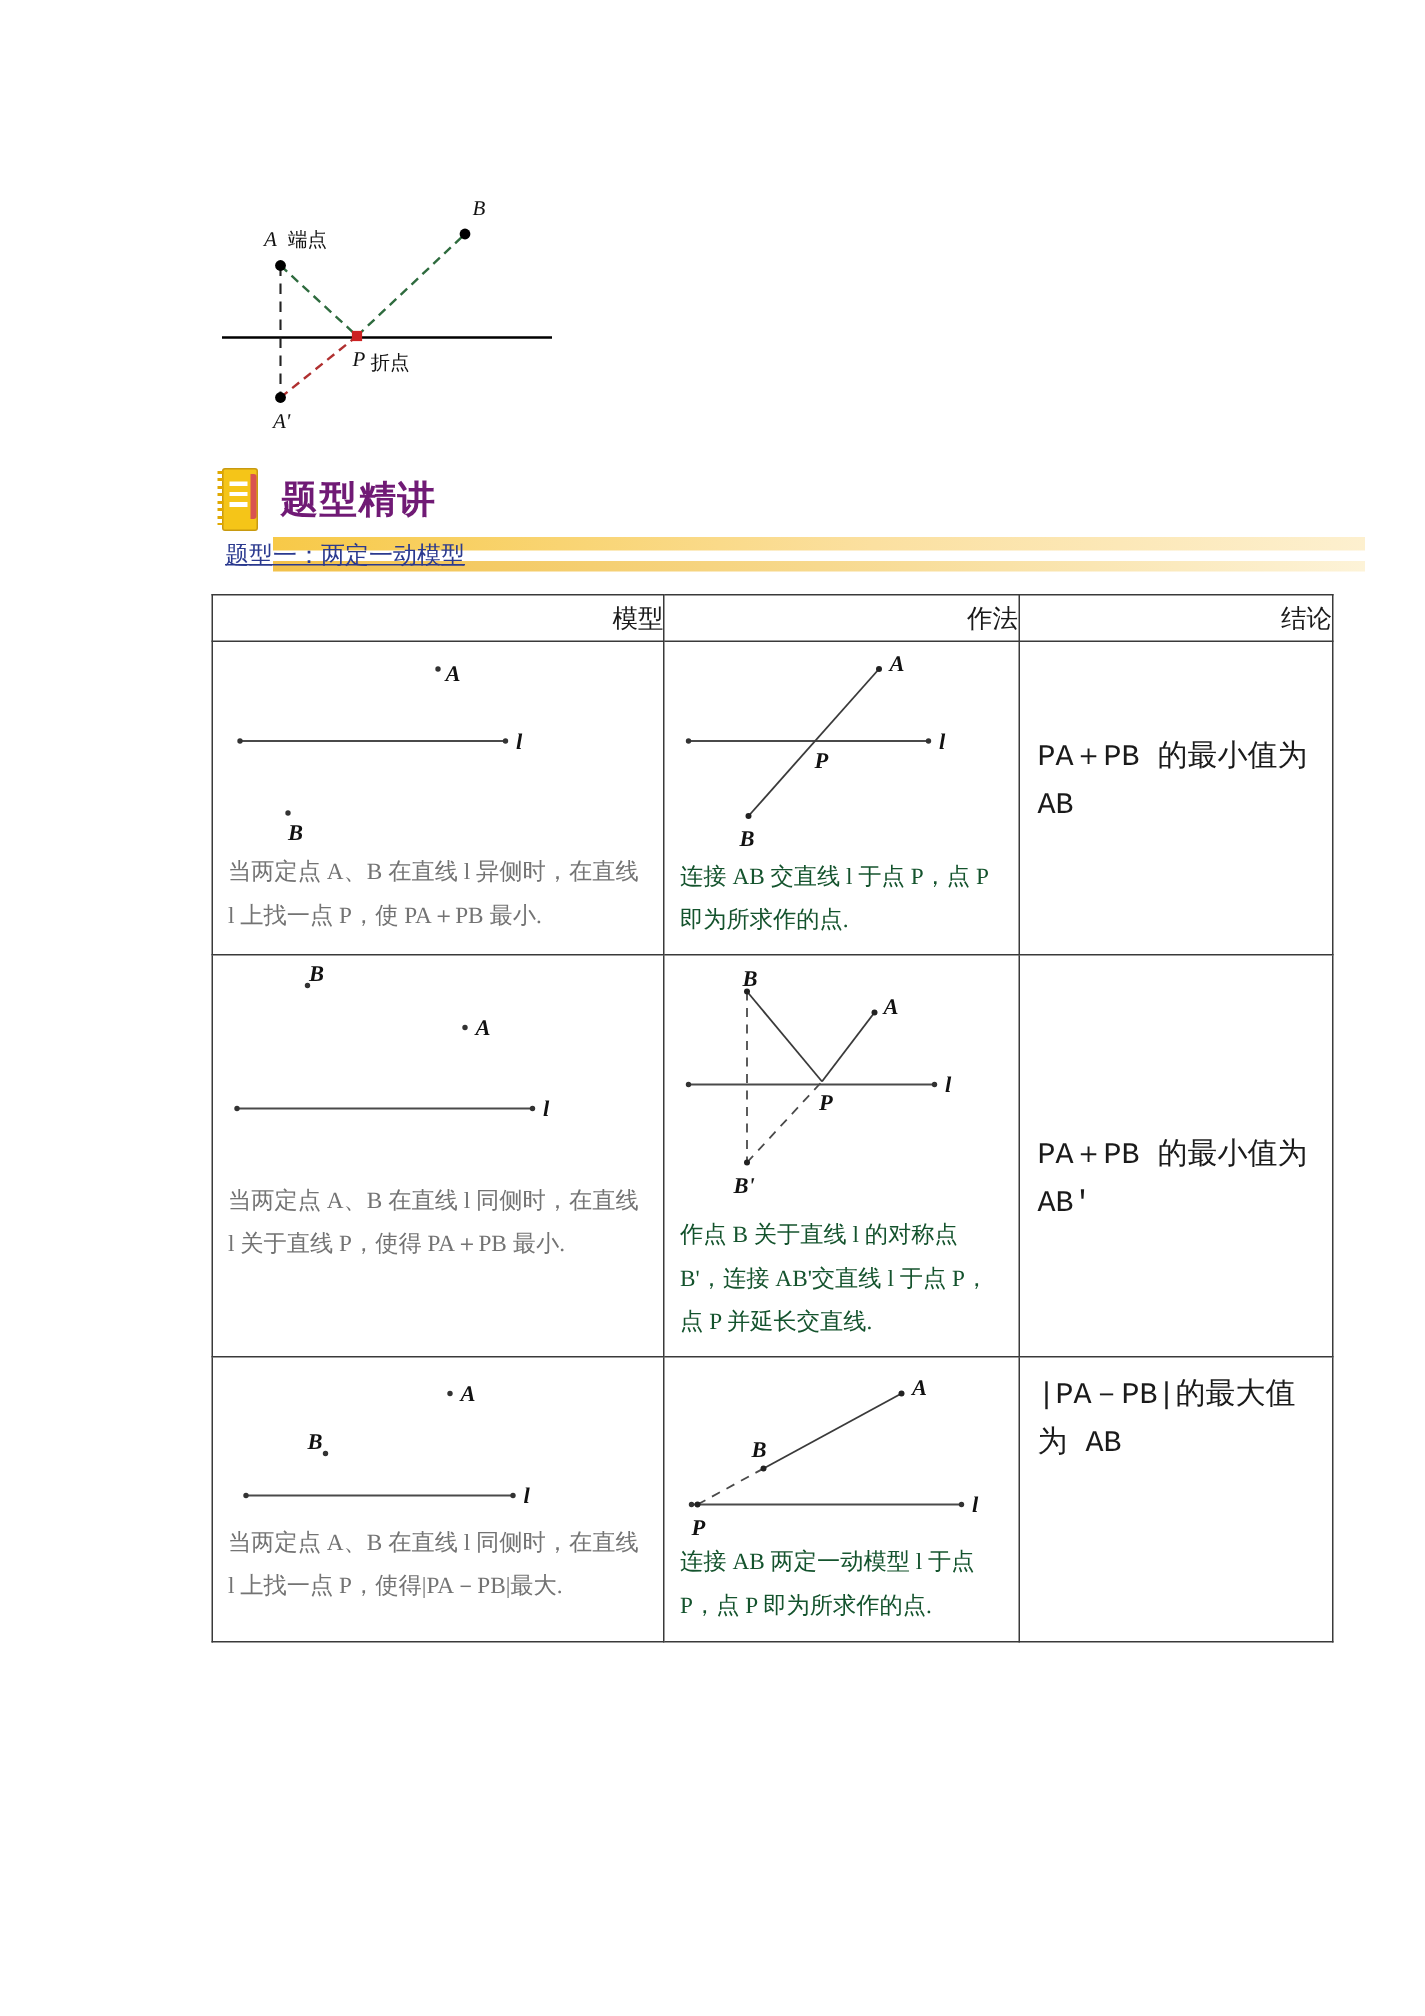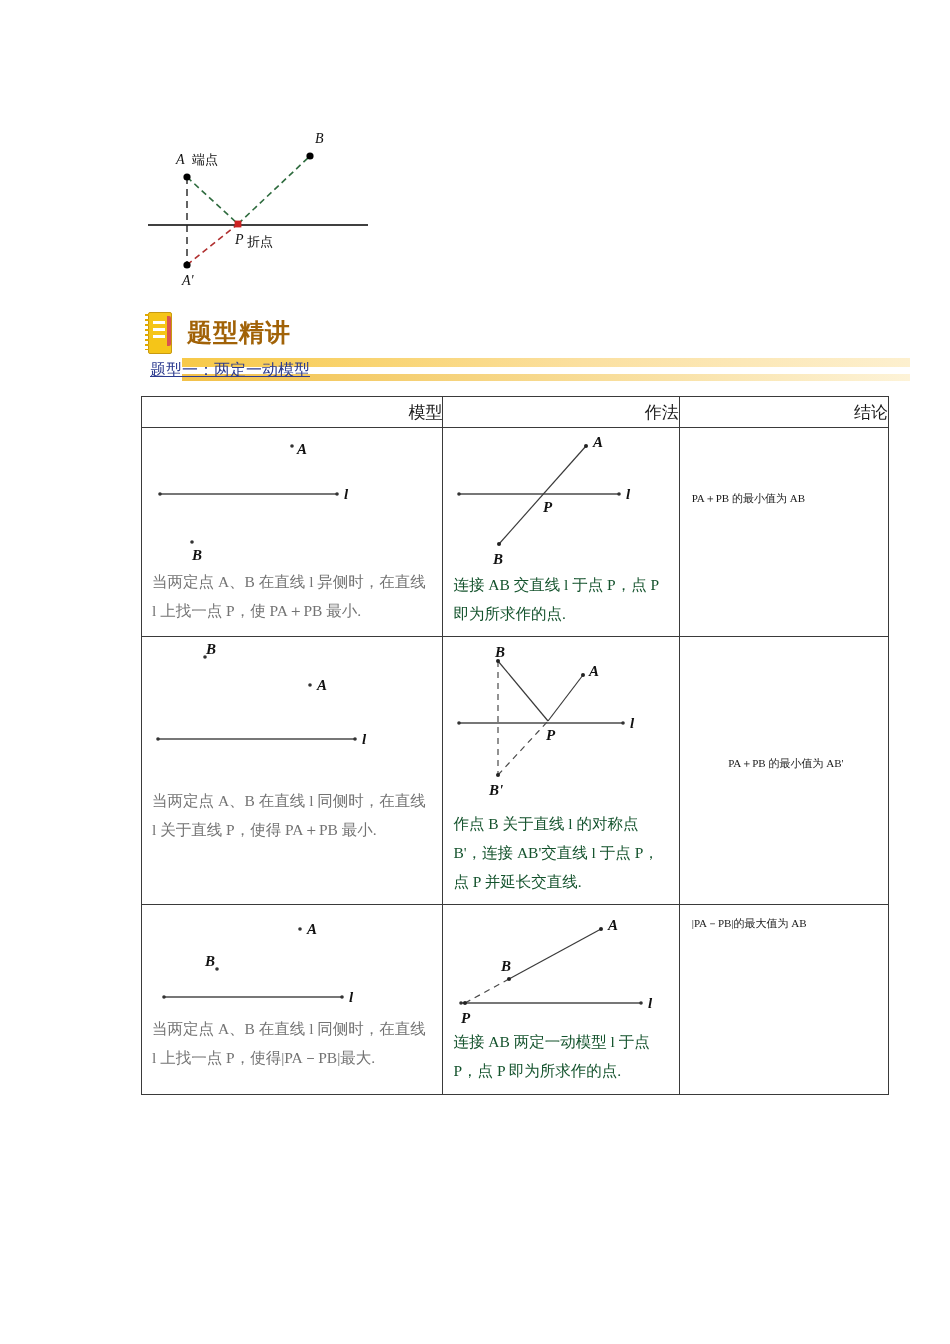--- a/index.html
+++ b/index.html
@@ -73,21 +73,21 @@
       to bottom,
       #ffffff 0px, #ffffff 3px,
       transparent 3px, transparent 7px);
     border: 0;
   }
   #heading-text {
     font-family: "DejaVu Sans", "Liberation Sans", sans-serif;
     font-weight: bold;
     font-size: 25px;
     letter-spacing: 1px;
-    color: #a16207;
+    color: #701a75;
     line-height: 1;
   }
 
   
   #subtitle-wrap {
     position: absolute;
     left: 150px;
     top: 358px;
     width: 760px;
     height: 26px;
@@ -147,22 +147,23 @@
   .col-model  { width: 301px; }
   .col-method { width: 236px; }
   .col-concl  { width: 209px; }
 
   .cell-inner {
     padding: 6px 10px 8px 10px;
     box-sizing: border-box;
   }
   .cell-concl {
     padding: 12px 8px 8px 12px;
-    font-size: 11px;
+    font-size: 20px;
     line-height: 1.6;
+    font-family: Liberation Mono, monospace;
   }
 
   .desc {
     font-size: 15.5px;
     line-height: 1.85;
     color: #737373;
     margin-top: 4px;
   }
   .desc-method {
     font-size: 15.5px;
@@ -324,21 +325,21 @@
             <circle cx="45" cy="132" r="2" fill="#222"></circle>
             <text x="36" y="152" font-family="Liberation Serif, serif" font-style="italic" font-weight="bold" font-size="15" fill="#111">B'</text>
 
             <text x="93" y="97" font-family="Liberation Serif, serif" font-style="italic" font-weight="bold" font-size="15" fill="#111">P</text>
           </svg>
           <div class="desc-method">作点 B 关于直线 l 的对称点 B'，连接 AB'交直线 l 于点 P，点 P 并延长交直线.</div>
         </div>
       </td>
 
       <td>
-        <div class="cell-concl" style="padding-top:118px;text-align:center;">PA＋PB 的最小值为 AB'</div>
+        <div class="cell-concl" style="padding-top:118px;">PA＋PB 的最小值为 AB'</div>
       </td>
     </tr>
 
     <tr>
       <td>
         <div class="cell-inner">
           <svg class="fig-left" width="281" height="100" viewBox="0 0 281 100">
             <circle cx="148" cy="18" r="1.8" fill="#333"></circle>
             <text x="155" y="23" font-family="Liberation Serif, serif" font-style="italic" font-weight="bold" font-size="15" fill="#111">A</text>
 

